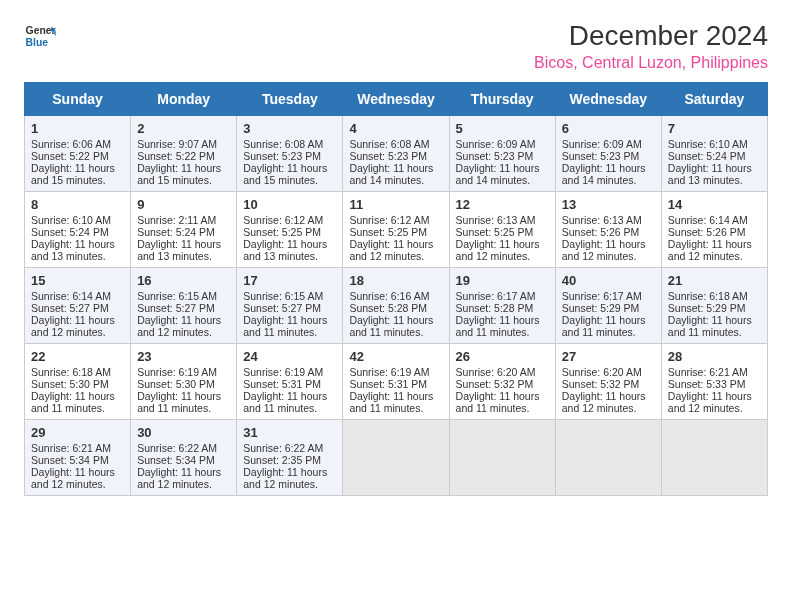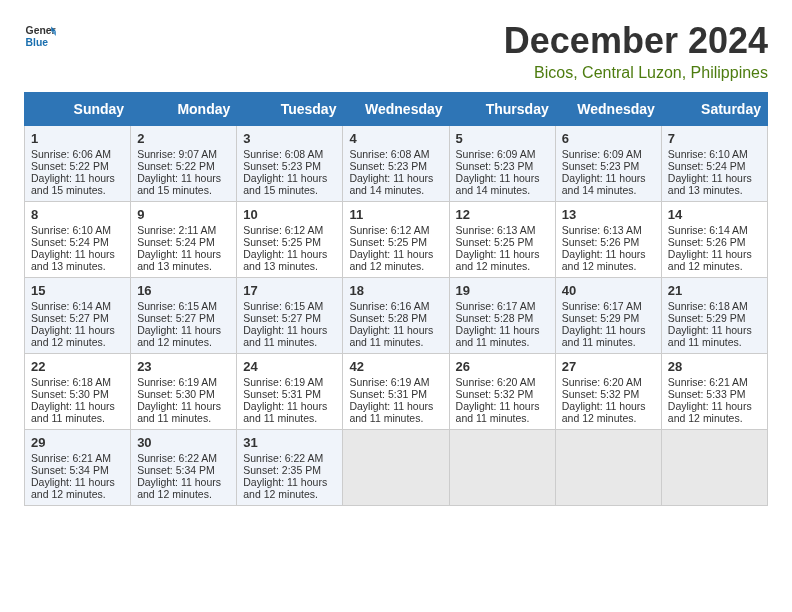--- a/index.html
+++ b/index.html
@@ -22,41 +22,41 @@
       gap: 4px;
     }
     .logo-icon {
       width: 32px;
       height: 32px;
     }
     .title-area {
       text-align: right;
     }
     .main-title {
-      font-size: 36px;
-      font-weight: bold;
+      font-size: 28px;
+      font-weight: normal;
       color: #333;
     }
     .subtitle {
       font-size: 16px;
-      color: #4d7c0f;
+      color: #ec4899;
       margin-top: 2px;
     }
     .calendar {
       width: 100%;
       border-collapse: collapse;
       margin-top: 6px;
     }
     .calendar thead tr th {
       background-color: #2e75b6;
       color: #fff;
       font-size: 14px;
       font-weight: bold;
       padding: 8px 6px;
-      text-align: right;
+      text-align: center;
       border: 1px solid #2e75b6;
     }
     .calendar tbody tr td {
       vertical-align: top;
       border: 1px solid #ccc;
       padding: 5px 6px;
       font-size: 10.5px;
       color: #333;
       width: calc(100% / 7);
       min-height: 80px;

